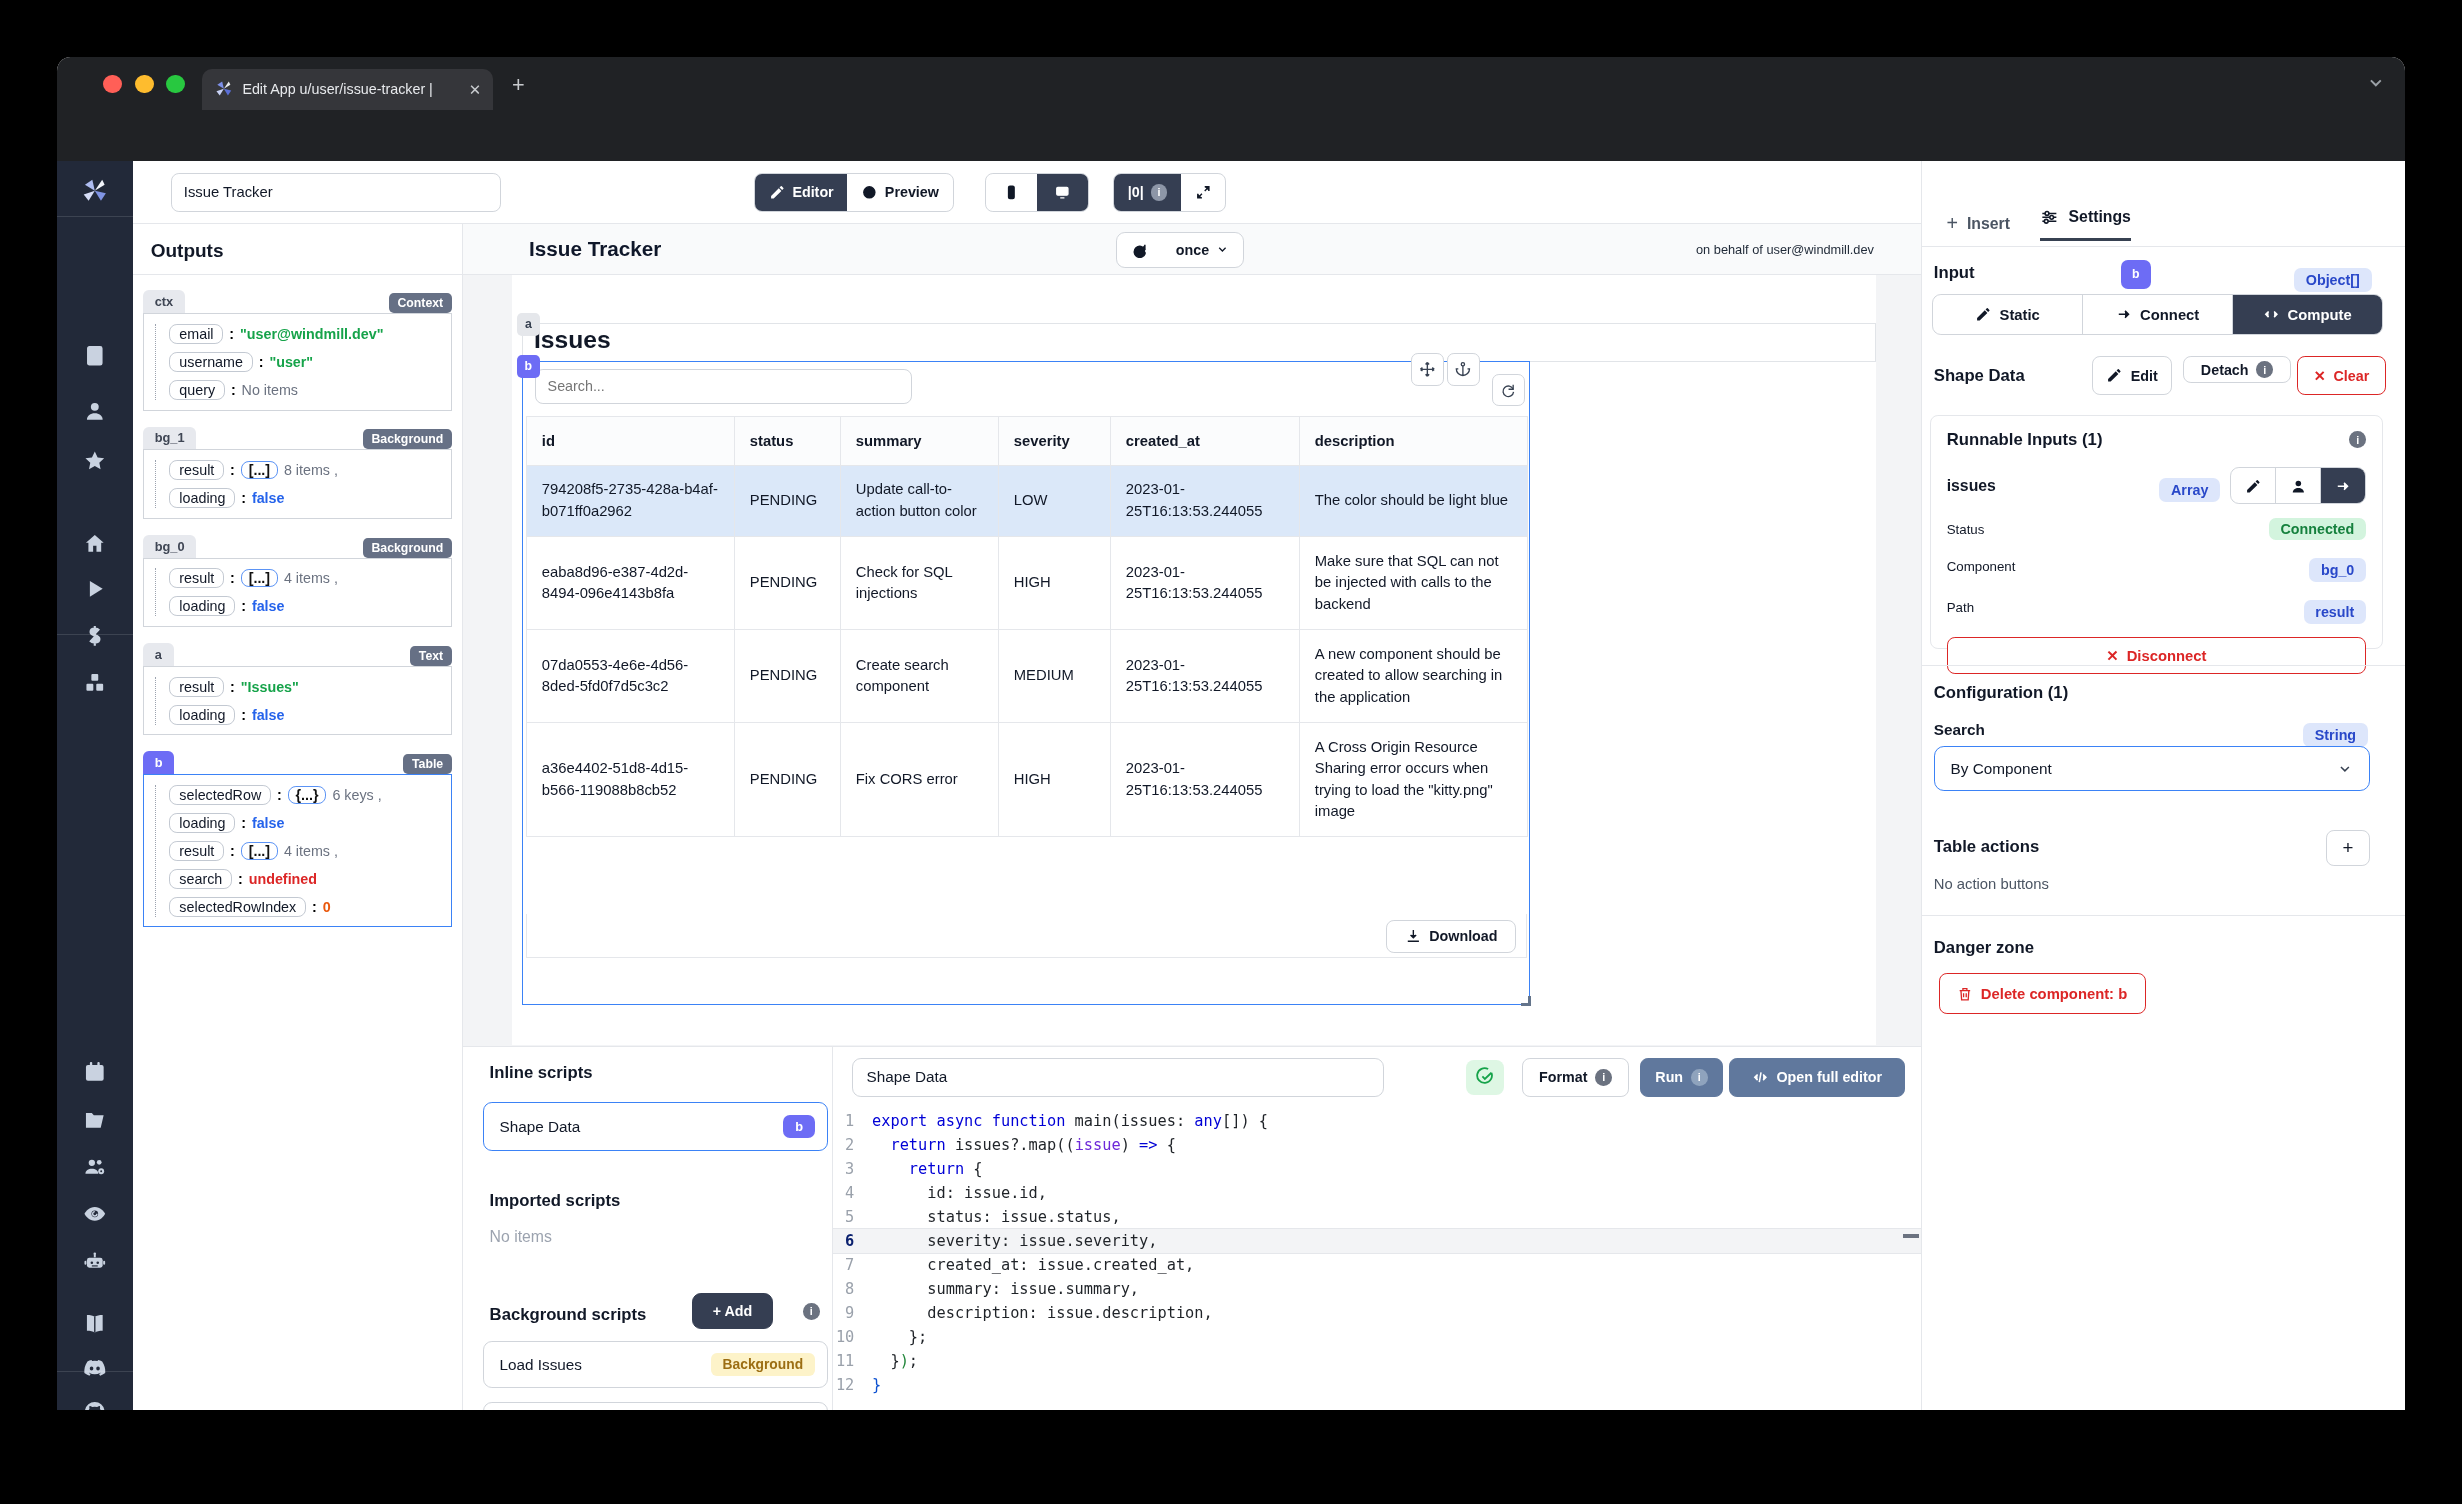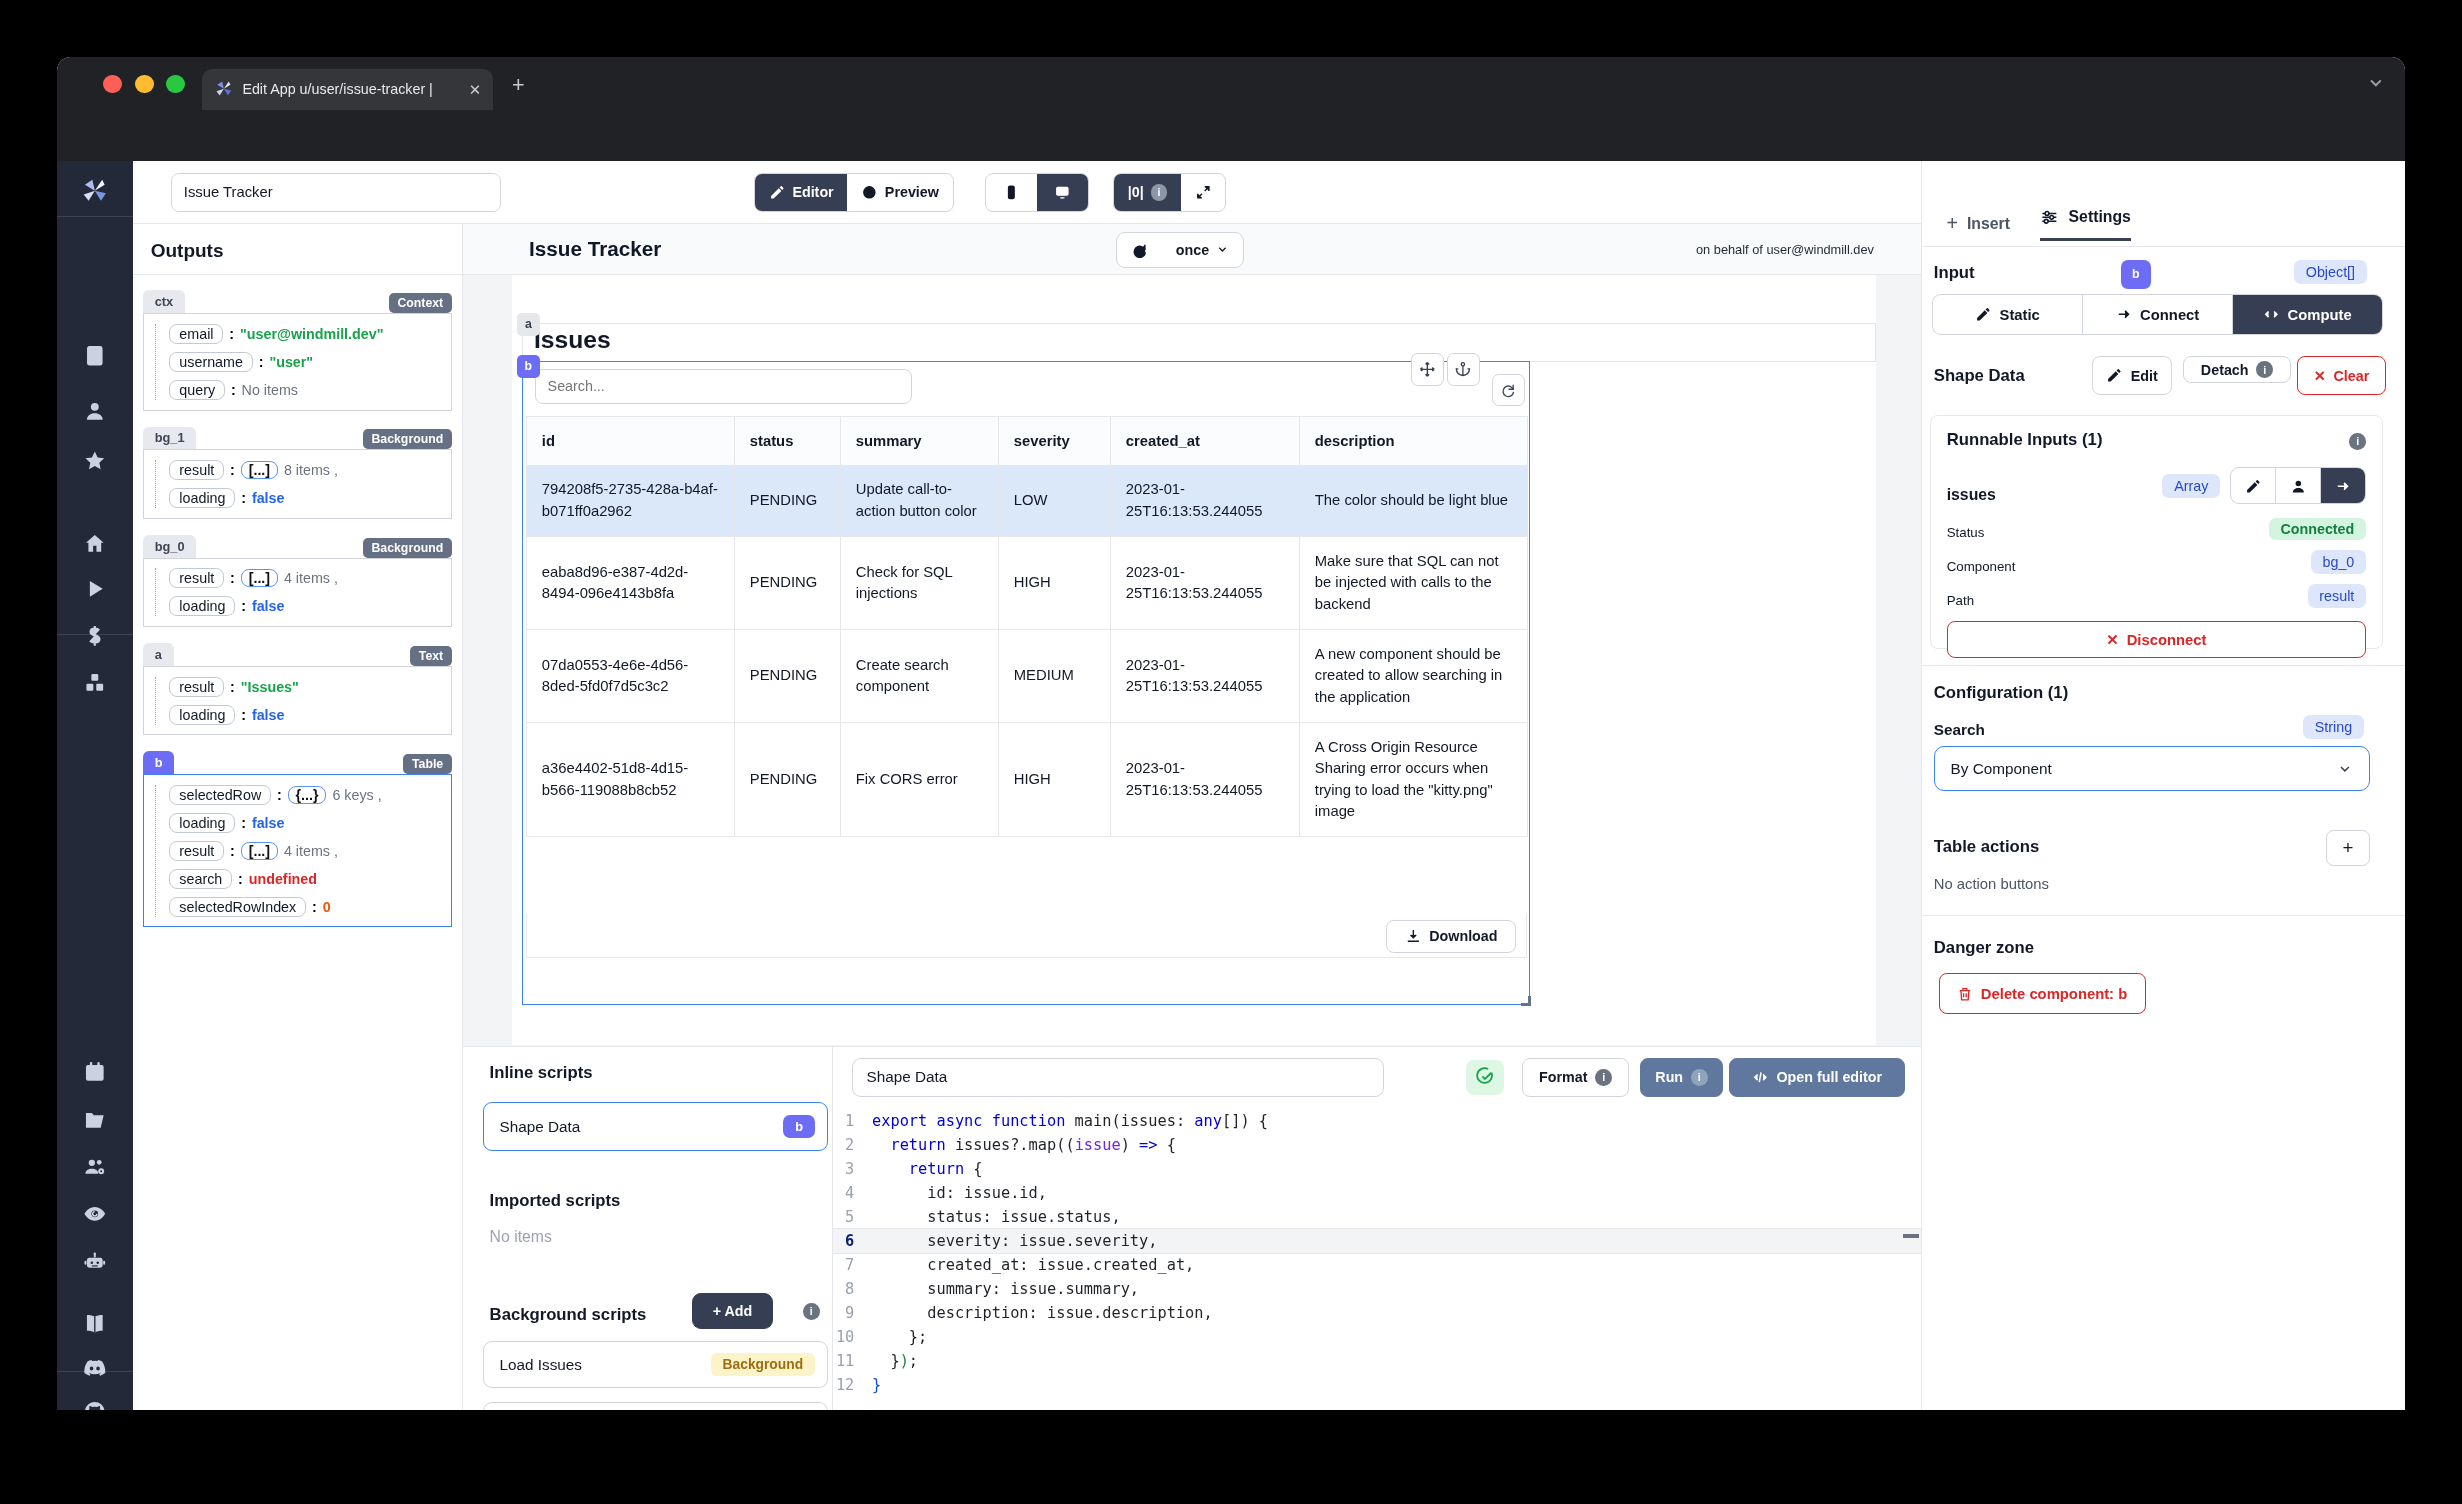--- a/index.html
+++ b/index.html
@@ -74,28 +74,28 @@
   .ed-col{position:absolute;left:369px;top:0;width:1089px;height:364px;border-left:1px solid var(--bdl);}
   .code{font-family:"DejaVu Sans Mono",monospace;font-size:15.3px;line-height:24px;color:#1f2328;}
   .cl{display:flex;}
   .cl .ln{width:39px;text-align:right;color:#9aa1ab;flex:0 0 auto;padding-right:17.7px;}
   .cl.active{background:#f3f4f6;box-shadow:0 1px 0 #e5e7eb,0 -1px 0 #e5e7eb;}
   .cl.active .ln{color:#0b216f;font-weight:700;}
   .tk-k{color:#0000d6;} .tk-p{color:#6d28d9;} .tk-b{color:#0b50d0;} .tk-g{color:#22863a;}
   
   .spanel{position:absolute;left:1864px;top:104px;width:485px;height:1249px;background:#fff;border-left:1px solid var(--bdl);}
   .slabel{font-size:16.7px;font-weight:800;color:var(--ink);}
-  .pill-lav{background:var(--lav);color:var(--lavtx);font-weight:400;font-size:14.3px;border-radius:6.9px;padding:3.9px 11.8px;}
+  .pill-lav{background:var(--lav);color:var(--lavtx);font-weight:700;font-size:14.3px;border-radius:6.9px;padding:3.9px 11.8px;margin-top:8px;}
   .pill-grn{background:#d3f4de;color:#15803d;font-weight:700;font-size:14.3px;border-radius:6.9px;padding:3px 11.8px;}
   .sseg{display:flex;border:1px solid var(--bd);border-radius:8.9px;overflow:hidden;height:41px;}
   .sseg>div{flex:1;display:flex;align-items:center;justify-content:center;gap:7.9px;font-size:14.8px;font-weight:700;color:var(--ink);border-left:1px solid var(--bd);}
   .sseg>div:first-child{border-left:none;}
   .sseg .on{background:var(--dark);color:#fff;}
   .redbtn{border:1.5px solid var(--red);color:var(--red);border-radius:7.9px;background:#fff;font-weight:700;display:flex;align-items:center;justify-content:center;gap:7.9px;cursor:pointer;}
-  .rrow{display:flex;justify-content:space-between;align-items:flex-end;}
+  .rrow{display:flex;justify-content:space-between;align-items:center;}
   .rlab{font-size:13.3px;color:var(--ink);}
 </style>
 </head>
 <body>
 
 <div class="win">
 
   <div class="tabstrip">
     <div class="dot" style="left:46px;background:#ff5f57"></div>
     <div class="dot" style="left:78px;background:#febc2e"></div>

